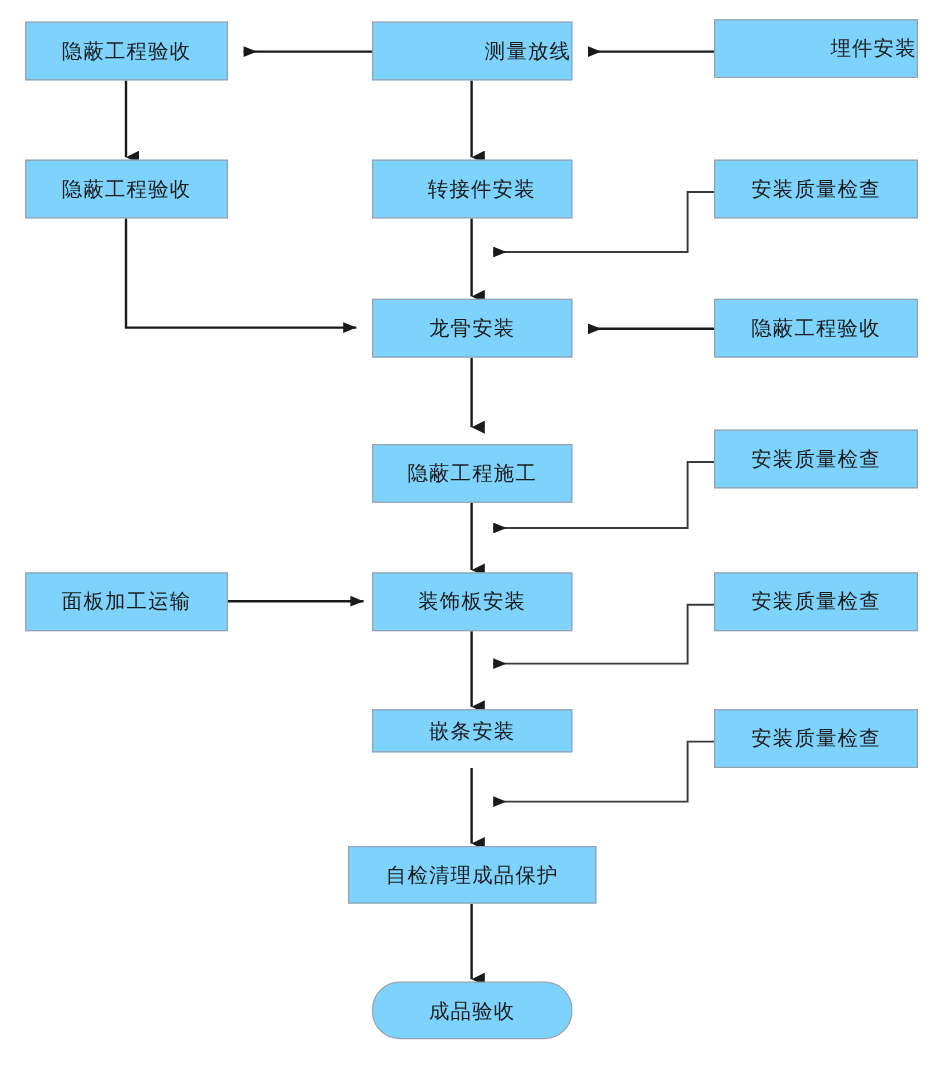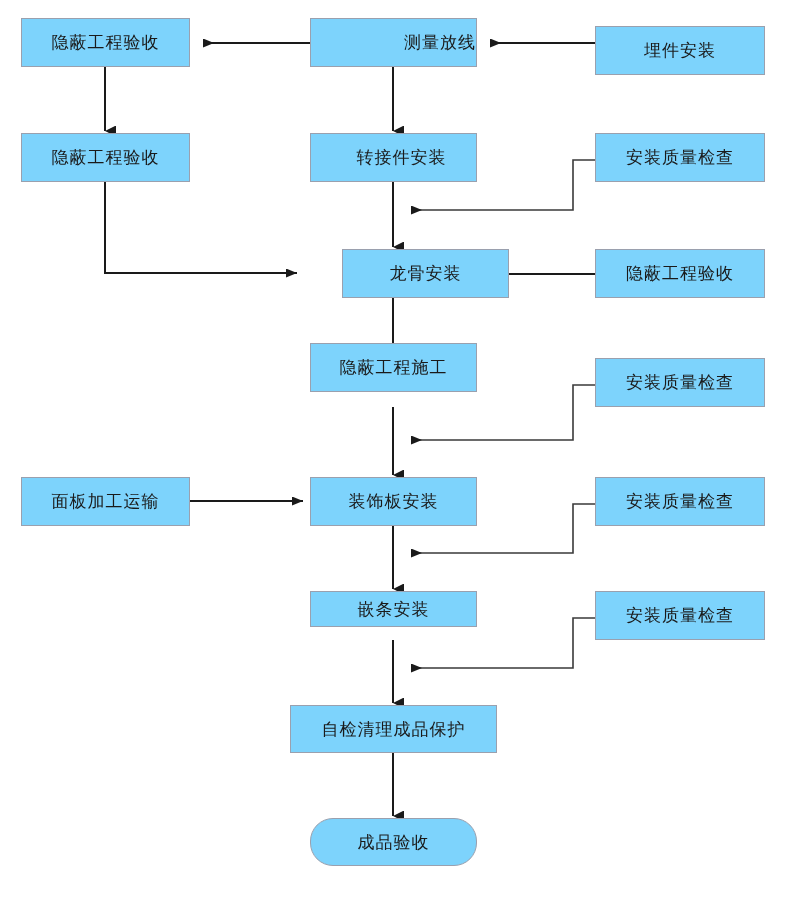--- a/index.html
+++ b/index.html
@@ -98,42 +98,42 @@
       <path d="M595,618 L573,618 L573,668 L411,668" marker-end="url(#arrL)"></path>
     </g>
   </svg>
 
   <div class="node" style="left:21px; top:18px; width:169px; height:49px;">
     <span>隐蔽工程验收</span>
   </div>
   <div class="node" style="left:310px; top:18px; width:167px; height:49px;justify-content:flex-end;">
     <span>测量放线</span>
   </div>
-  <div class="node" style="left:595px; top:26px; width:170px; height:49px;">
+  <div class="node" style="left:595px; top:16px; width:170px; height:49px;justify-content:flex-end;">
     <span>埋件安装</span>
   </div>
 
   <div class="node" style="left:21px; top:133px; width:169px; height:49px;">
     <span>隐蔽工程验收</span>
   </div>
   <div class="node" style="left:310px; top:133px; width:167px; height:49px;padding-left:16px;">
     <span>转接件安装</span>
   </div>
   <div class="node" style="left:595px; top:133px; width:170px; height:49px;">
     <span>安装质量检查</span>
   </div>
 
-  <div class="node" style="left:310px; top:249px; width:167px; height:49px;margin-left:32px;">
+  <div class="node" style="left:310px; top:249px; width:167px; height:49px;">
     <span>龙骨安装</span>
   </div>
   <div class="node" style="left:595px; top:249px; width:170px; height:49px;">
     <span>隐蔽工程验收</span>
   </div>
 
-  <div class="node" style="left:310px; top:343px; width:167px; height:49px;">
+  <div class="node" style="left:310px; top:370px; width:167px; height:49px;">
     <span>隐蔽工程施工</span>
   </div>
   <div class="node" style="left:595px; top:358px; width:170px; height:49px;">
     <span>安装质量检查</span>
   </div>
 
   <div class="node" style="left:310px; top:477px; width:167px; height:49px;">
     <span>装饰板安装</span>
   </div>
   <div class="node" style="left:21px; top:477px; width:169px; height:49px;">

